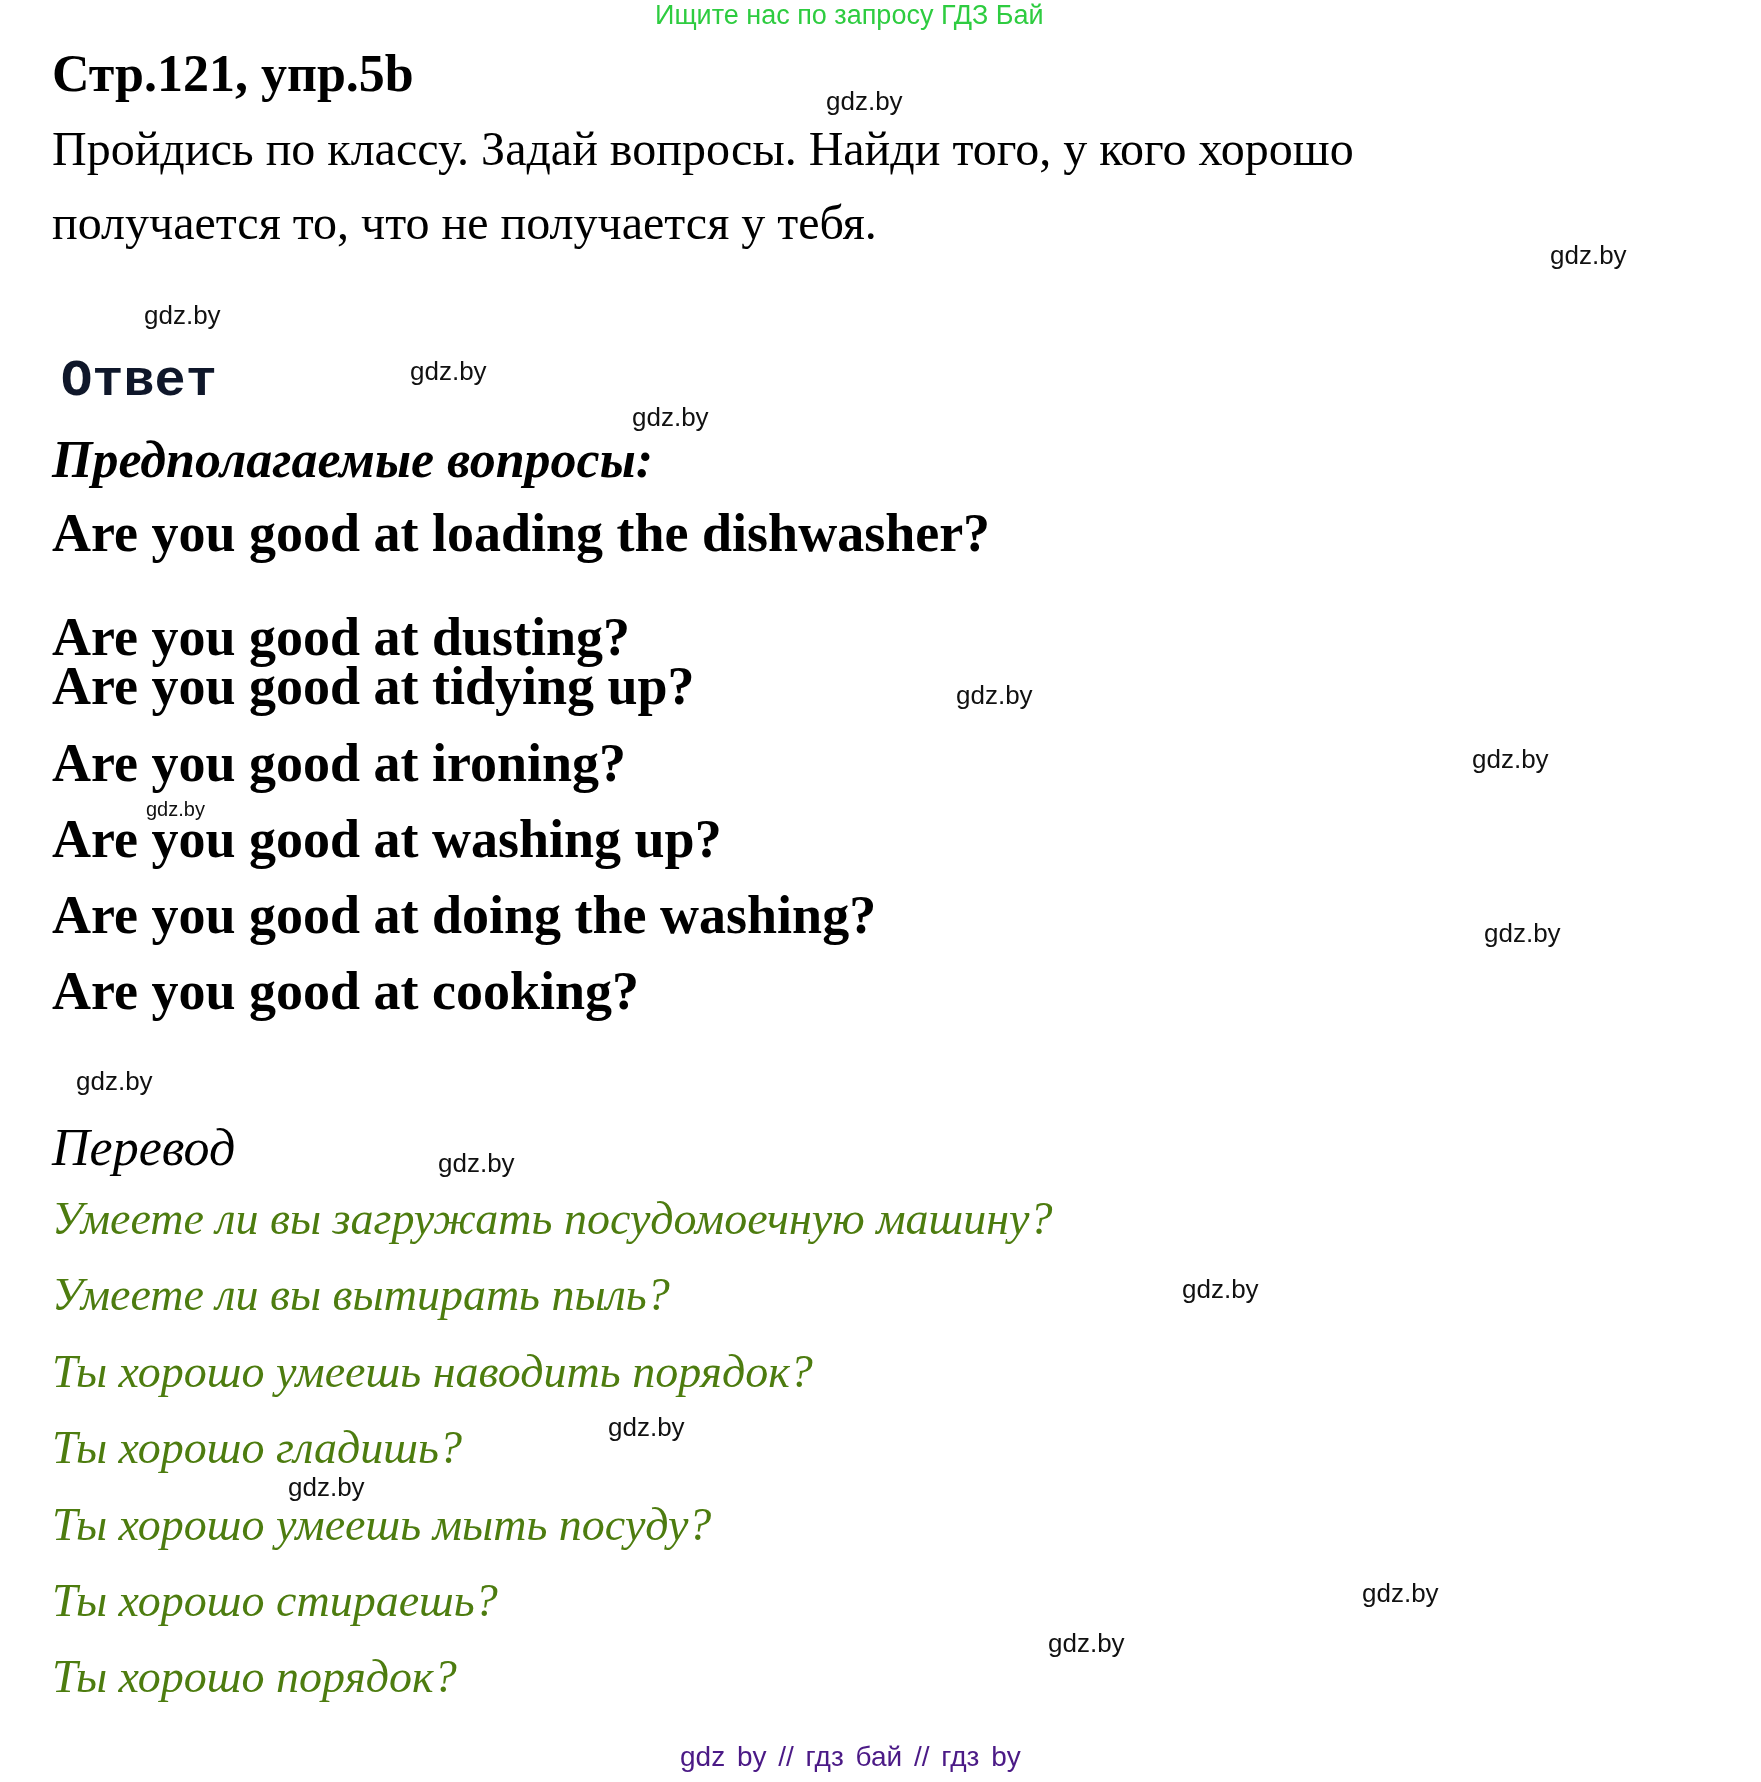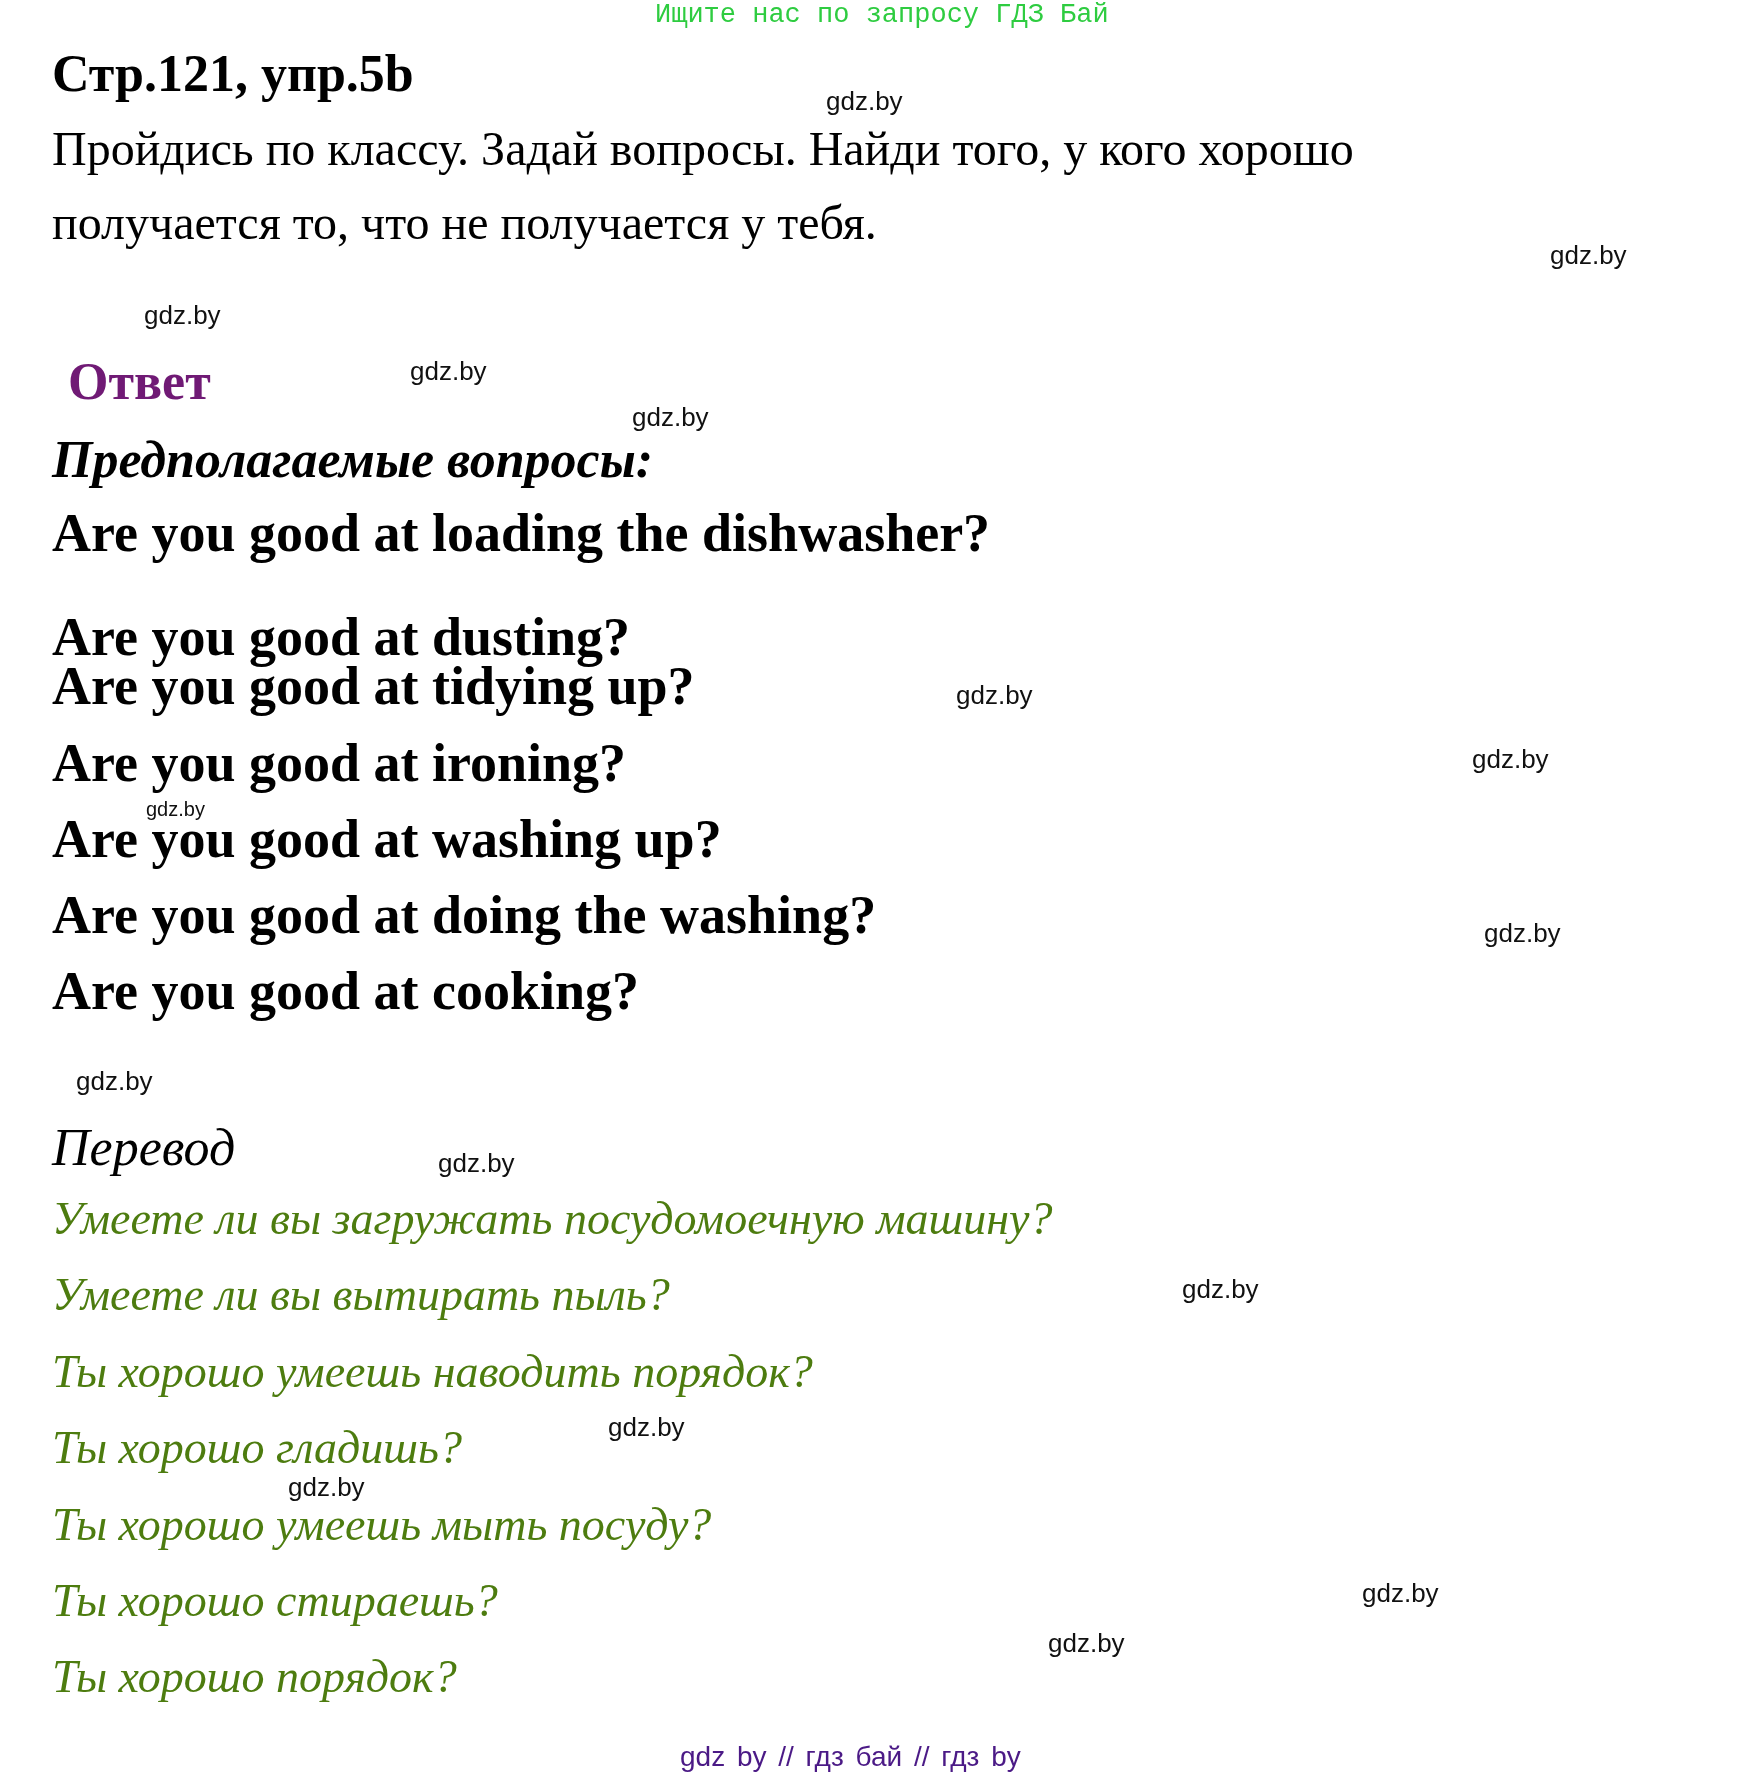--- a/index.html
+++ b/index.html
@@ -1,21 +1,21 @@
 <!DOCTYPE html>
 <html><head>
   <meta charset="utf-8">
   <style>
     html, body { margin: 0; padding: 0; background: #ffffff; }
     body { width: 1761px; height: 1782px; position: relative; overflow: hidden; }
     .abs { position: absolute; white-space: nowrap; }
-    .banner { color: #2ecc40; font-family: Liberation Mono, monospace; font-size: 27px; left: 655px; top: 0px; }
+    .banner { color: #2ecc40; font-family: Liberation Sans, sans-serif; font-size: 27px; left: 655px; top: 0px; }
     .title { font-family: "Liberation Serif", serif; font-weight: bold; font-size: 52px; color: #000; left: 52px; top: 44px; text-align: right; }
     .task { font-family: "Liberation Serif", serif; font-weight: normal; font-size: 48px; color: #000; left: 52px; line-height: 74px; }
-    .answer { font-family: Liberation Serif, serif; font-weight: bold; font-size: 52px; color: #701a75; left: 68px; top: 352px; }
+    .answer { font-family: Liberation Mono, monospace; font-weight: bold; font-size: 52px; color: #0f172a; left: 61px; top: 352px; }
     .subhead { font-family: "Liberation Serif", serif; font-weight: bold; font-style: italic; font-size: 52px; color: #000; left: 52px; top: 430px; }
     .q { font-family: "Liberation Serif", serif; font-weight: bold; font-size: 54px; color: #000; left: 52px; }
     .tr-head { font-family: "Liberation Serif", serif; font-style: italic; font-size: 52px; color: #000; left: 52px; top: 1118px; }
     .tr { font-family: "Liberation Serif", serif; font-style: italic; font-size: 46px; color: #4d7c0f; left: 52px; }
     .wm { font-family: "Liberation Sans", sans-serif; font-size: 26px; color: #111; }
     .wm-small { font-size: 20px; }
     .footer { color: #4b1a86; font-family: "Liberation Sans", sans-serif; font-size: 28px; left: 680px; top: 1741px; word-spacing: 4px; }
   </style>
 </head>
 <body>

